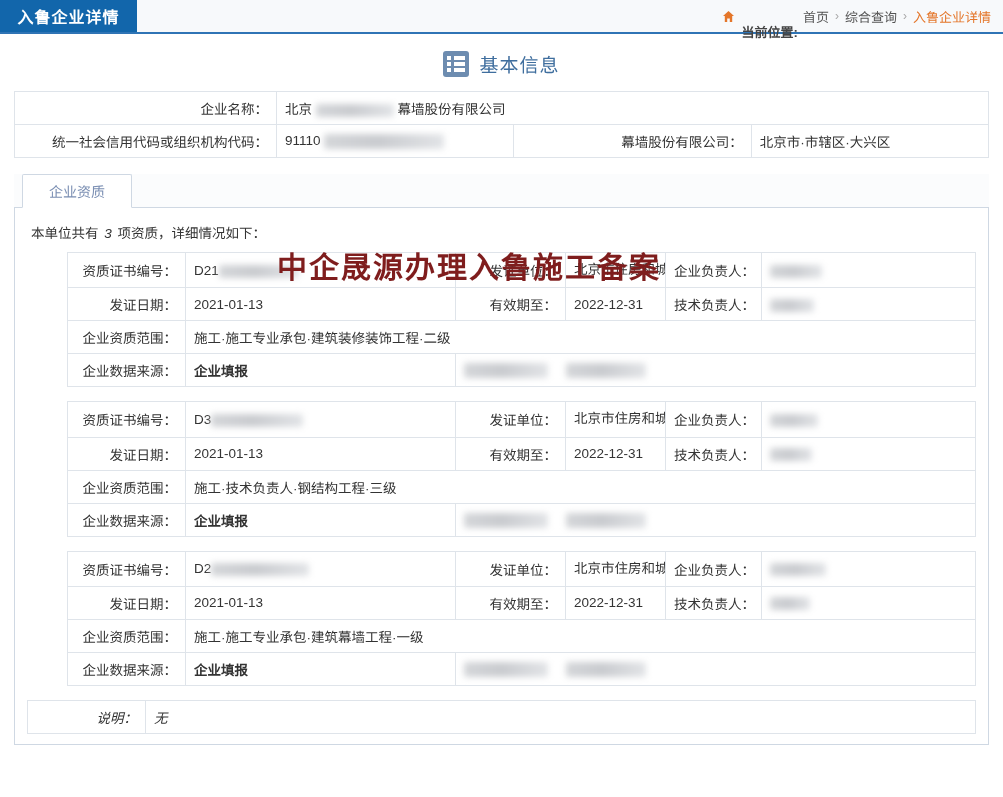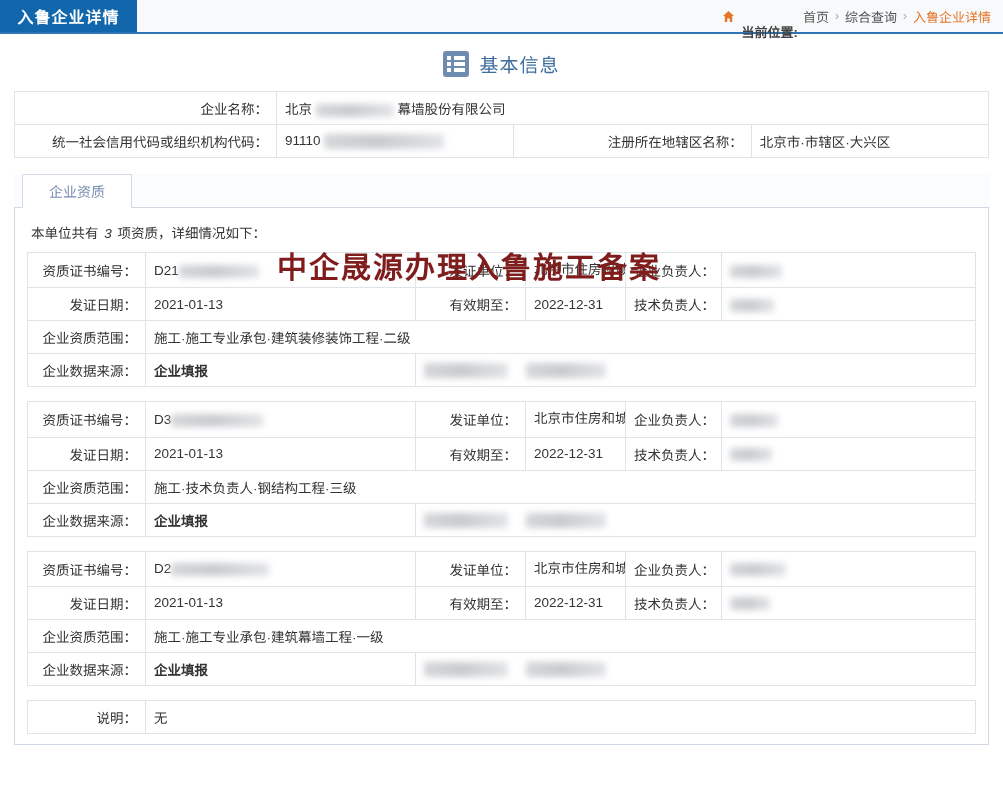--- a/index.html
+++ b/index.html
@@ -159,37 +159,37 @@
     font-weight: bold;
     color: #7f1d1d;
     letter-spacing: 2px;
     white-space: nowrap;
     pointer-events: none;
     z-index: 5;
     font-family: "DejaVu Sans", "Liberation Sans", sans-serif;
   }
 
   
-  .qual-block { margin-bottom: 14px; }
+  .qual-block { margin-bottom: 14px; margin-left: 40px; }
   .qual-block table.dt td { height: 28px; }
   .tall td { height: 56px; }
   .issuer { white-space: normal; line-height: 1.65; }
   .src-red { color: #d11a0f; font-weight: bold; }
 
   .blurred {
     display: inline-block;
     vertical-align: middle;
     background: linear-gradient(90deg,#d4d6d9,#c9cbcf 45%,#e2e4e7);
     filter: blur(3px);
     border-radius: 2px;
     height: 13px;
   }
   .blurred.tall2 { height: 15px; }
 
-  .note-table { margin-top: 4px; }
+  .note-table { margin-top: 4px; font-style: italic; }
 </style>
 </head>
 <body>
 
 <div class="topbar">
   <div class="page-tab">
     <span>入鲁企业详情</span>
   </div>
   <div class="breadcrumb">
     <span class="home-icon">
@@ -229,21 +229,21 @@
         <span class="blurred" style="width:78px"></span>
         <span>幕墙股份有限公司</span>
       </td>
     </tr>
     <tr>
       <td class="lbl" style="width:262px">统一社会信用代码或组织机构代码：</td>
       <td class="val" style="width:281px">
         <span>91110</span>
         <span class="blurred tall2" style="width:120px"></span>
       </td>
-      <td class="lbl" style="width:180px">注册所在地辖区名称：</td>
+      <td class="lbl" style="width:180px">幕墙股份有限公司：</td>
       <td class="val">北京市·市辖区·大兴区</td>
     </tr>
   </tbody>
     </table>
 
   <div class="tabwrap">
     <div class="tabstrip">
       <div class="tab">
         <span>企业资质</span>
       </div>

